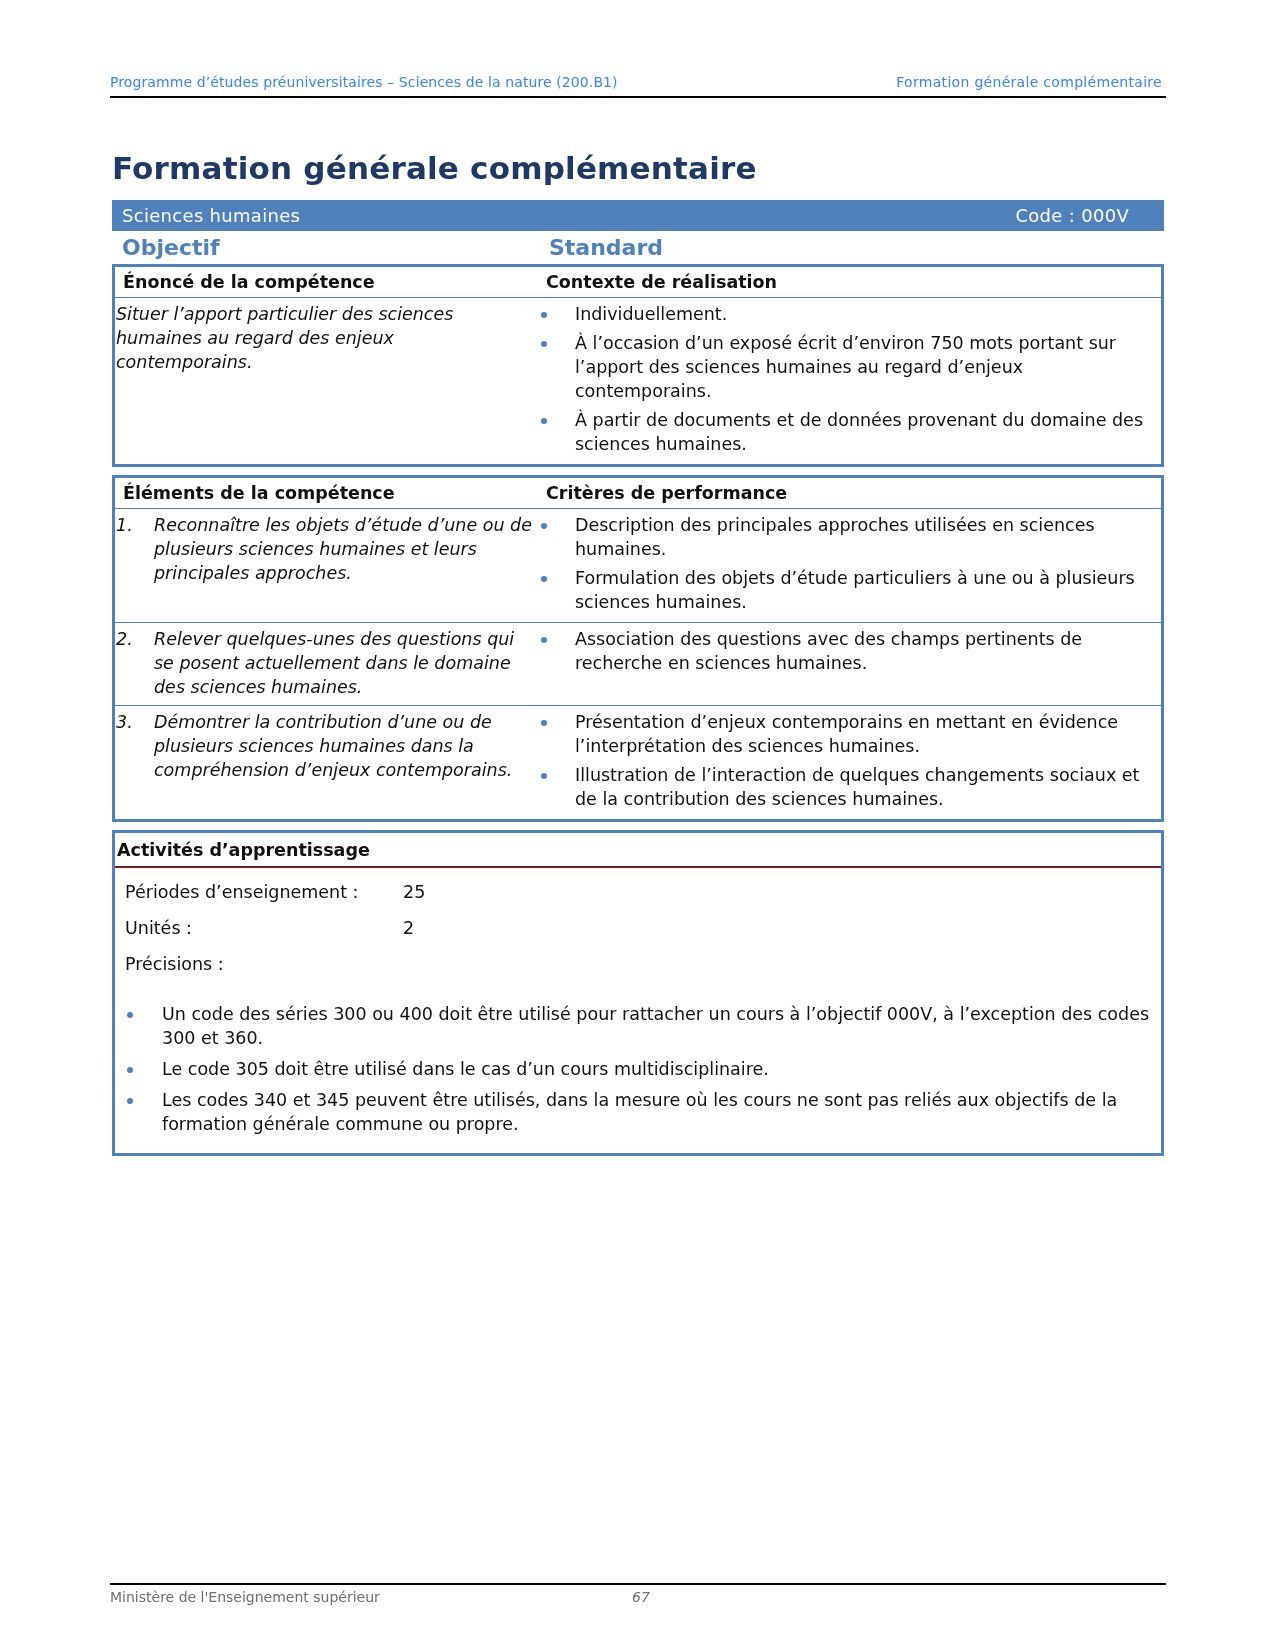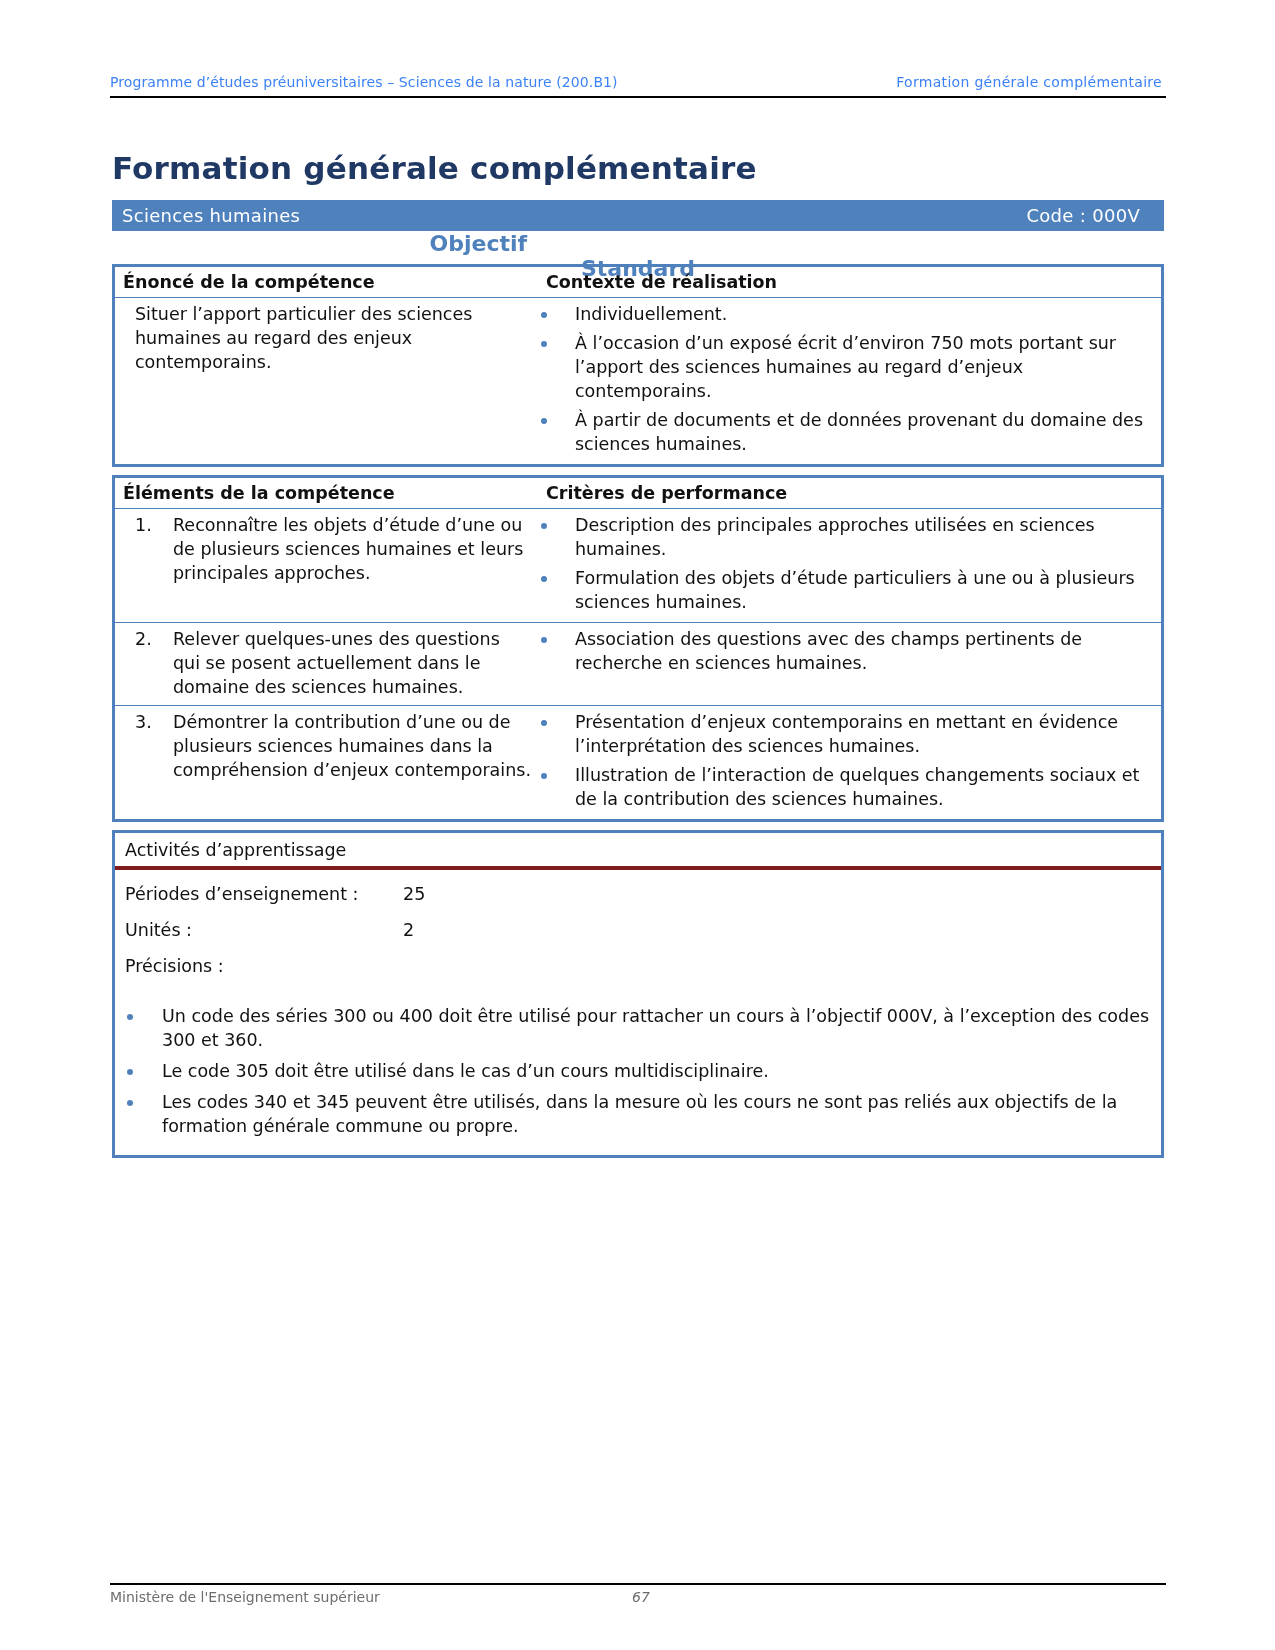--- a/index.html
+++ b/index.html
@@ -8,42 +8,42 @@
   .page-header { position: absolute; left: 110px; top: 74px; width: 1056px; height: 22px;
                  border-bottom: 2px solid #000; font-size: 14px; color: #3b82f6; }
   .page-header .left { position: absolute; left: 0; top: 0; letter-spacing: 0.1px; }
   .page-header .right { position: absolute; right: 4px; top: 0; letter-spacing: 0.3px; }
 
   .main-title { position: absolute; left: 112px; top: 150px; font-size: 31px; font-weight: bold;
                 color: #1f3864; letter-spacing: 0.2px; margin: 0; }
 
   .sheet { position: absolute; left: 112px; top: 200px; width: 1052px; }
   .band { background: #4f81bd; color: #fff; height: 31px; display: flex; justify-content: space-between;
-          align-items: center; padding: 0 24px 0 10px; font-size: 18px; letter-spacing: 0.3px; }
-  .obj-row { display: flex; height: 33px; align-items: center; font-size: 22px; font-weight: bold; color: #4f81bd; flex-direction: column; }
+          align-items: center; padding: 0 35px 0 10px; font-size: 18px; letter-spacing: 0.3px; }
+  .obj-row { display: flex; height: 33px; align-items: center; font-size: 22px; font-weight: bold; color: #4f81bd; }
   .obj-row .c1 { width: 427px; padding-left: 10px; }
   .obj-row .c2 { padding-left: 0; }
 
   .box { border: 3px solid #4f81bd; margin-bottom: 8px; }
   .hrow { display: flex; border-bottom: 1px solid #4f81bd; height: 30px; align-items: center;
           font-weight: bold; font-size: 17.5px; }
   .hrow .c1 { width: 423px; padding-left: 8px; }
   .row { display: flex; font-size: 17.5px; line-height: 24px; }
   .row + .row { border-top: 1px solid #4f81bd; }
-  .row .c1 { width: 423px; padding: 4px 6px 6px 20px; box-sizing: border-box; }
+  .row .c1 { width: 423px; padding: 4px 6px 6px 1px; box-sizing: border-box; font-style: italic; }
   .row .c2 { flex: 1; padding: 4px 8px 8px 0; }
   .num-item { display: flex; }
   .num-item .n { width: 38px; flex: none; }
   ul.bl { list-style: none; margin: 0; padding: 0; }
   ul.bl li { position: relative; padding-left: 37px; margin-bottom: 5px; }
   ul.bl li:last-child { margin-bottom: 0; }
   .dot { position: absolute; left: 3px; top: 10px; width: 6px; height: 6px; border-radius: 50%; background: #4f81bd; }
 
-  .act-head { border-bottom: 4px solid #7f1d1d; height: 33px; display: flex; align-items: center;
-              padding-left: 10px; font-weight: normal; font-size: 17.5px; }
+  .act-head { border-bottom: 2px solid #7f1d1d; height: 33px; display: flex; align-items: center;
+              padding-left: 2px; font-weight: bold; font-size: 17.5px; }
   .act-body { padding: 6px 10px 10px 10px; font-size: 17.5px; line-height: 24px; }
   .kv { display: flex; height: 36px; align-items: center; }
   .kv .k { width: 278px; }
   .act-body ul.bl li { padding-left: 37px; margin-bottom: 7px; }
   .act-body ul.bl .dot { left: 2px; }
 
   .page-footer { position: absolute; left: 110px; top: 1583px; width: 1056px; border-top: 2px solid #000;
                  font-size: 14px; color: #6d6d6d; height: 24px; }
   .page-footer .left { position: absolute; left: 0; top: 4px; }
   .page-footer .pg { position: absolute; left: 522px; top: 4px; font-style: italic; }

